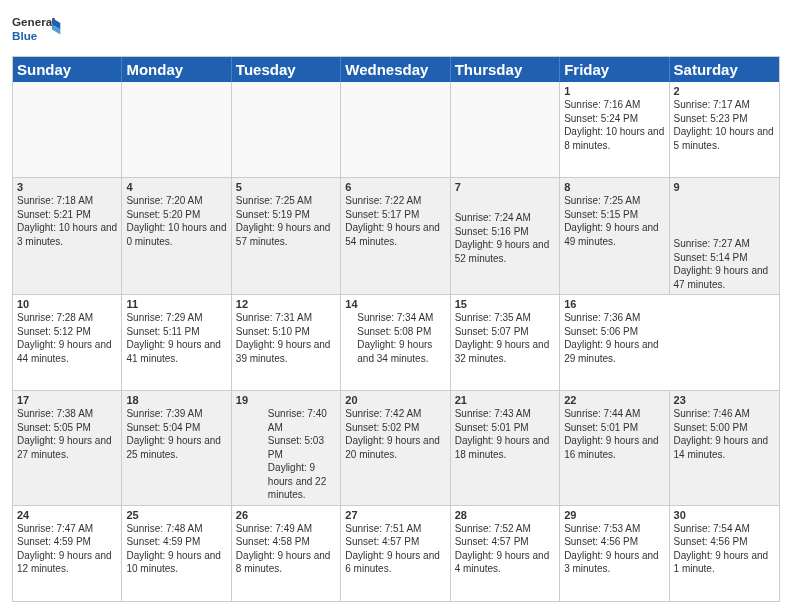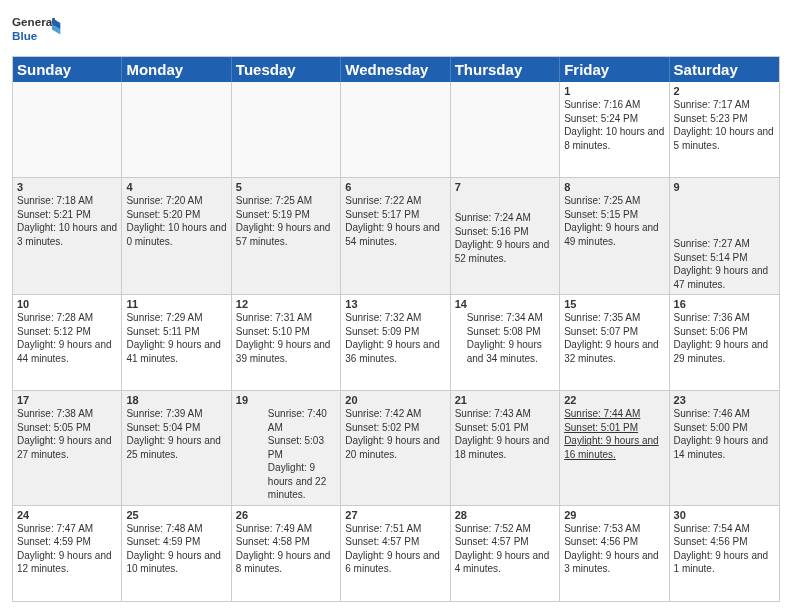--- a/index.html
+++ b/index.html
@@ -203,26 +203,20 @@
 Sunset: 5:11 PM
 Daylight: 9 hours and 41 minutes.</div>
           </div>
           <div class="cal-cell">
             <span class="day-num">12</span>
             <div class="cell-text" style="white-space: pre-line;">Sunrise: 7:31 AM
 Sunset: 5:10 PM
 Daylight: 9 hours and 39 minutes.</div>
           </div>
           <div class="cal-cell">
-            <span class="day-num">13</span>
-            <div class="cell-text" style="white-space: pre-line;">Sunrise: 7:32 AM
-Sunset: 5:09 PM
-Daylight: 9 hours and 36 minutes.</div>
-          </div>
-          <div class="cal-cell">
             <span class="day-num">14</span>
             <div class="cell-text" style="white-space: pre-line; margin-left: 12px;">Sunrise: 7:34 AM
 Sunset: 5:08 PM
 Daylight: 9 hours and 34 minutes.</div>
           </div>
           <div class="cal-cell">
             <span class="day-num">15</span>
             <div class="cell-text" style="white-space: pre-line;">Sunrise: 7:35 AM
 Sunset: 5:07 PM
 Daylight: 9 hours and 32 minutes.</div>
@@ -260,21 +254,21 @@
 Daylight: 9 hours and 20 minutes.</div>
           </div>
           <div class="cal-cell shade">
             <span class="day-num">21</span>
             <div class="cell-text" style="white-space: pre-line;">Sunrise: 7:43 AM
 Sunset: 5:01 PM
 Daylight: 9 hours and 18 minutes.</div>
           </div>
           <div class="cal-cell shade">
             <span class="day-num">22</span>
-            <div class="cell-text" style="white-space: pre-line; text-decoration: underline;">Sunrise: 7:44 AM
+            <div class="cell-text" style="white-space: pre-line;">Sunrise: 7:44 AM
 Sunset: 5:01 PM
 Daylight: 9 hours and 16 minutes.</div>
           </div>
           <div class="cal-cell shade">
             <span class="day-num">23</span>
             <div class="cell-text" style="white-space: pre-line;">Sunrise: 7:46 AM
 Sunset: 5:00 PM
 Daylight: 9 hours and 14 minutes.</div>
           </div>
         </div>

